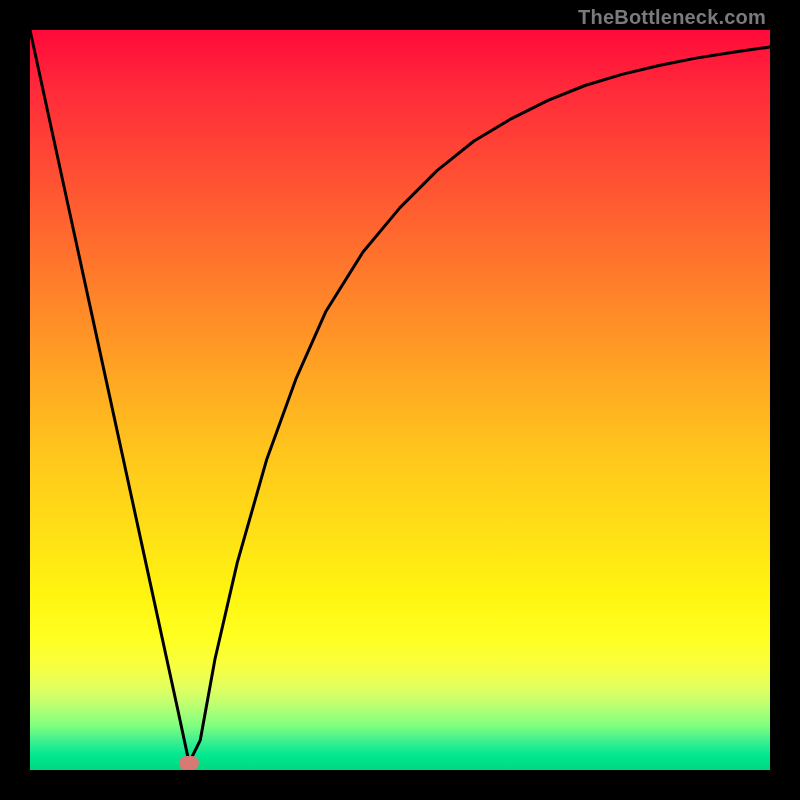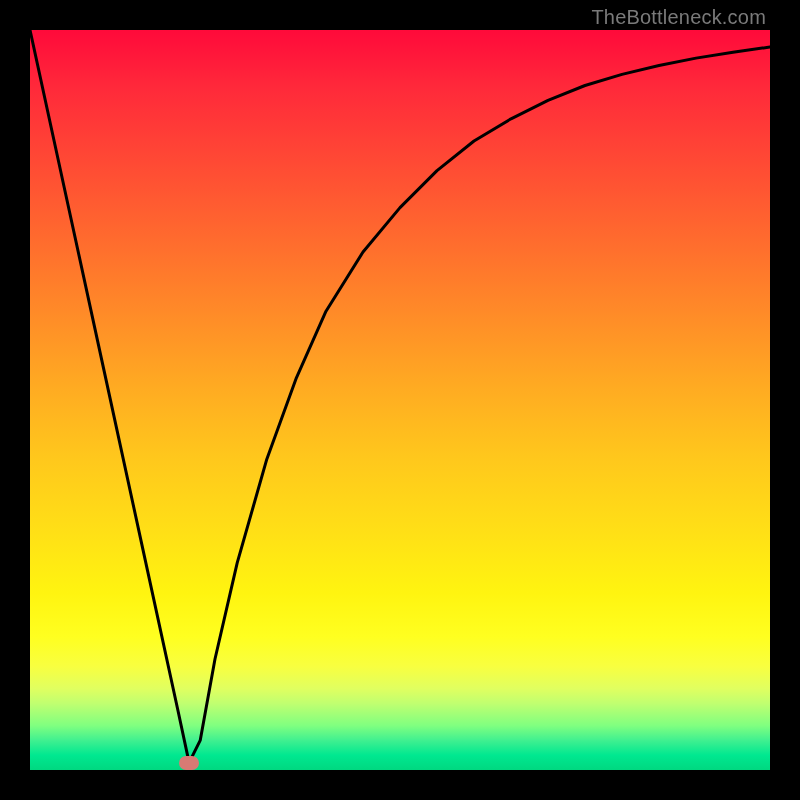--- a/index.html
+++ b/index.html
@@ -36,20 +36,21 @@
       #00d880 100%);
   }
   .attribution {
     position: absolute;
     top: 6px;
     right: 34px;
     font-family: Arial, Helvetica, sans-serif;
     font-size: 20px;
     color: #7a7a7a;
     letter-spacing: 0.2px;
+    font-weight: bold;
   }
   .curve-svg {
     position: absolute;
     left: 0;
     top: 0;
     width: 740px;
     height: 740px;
   }
   .marker {
     position: absolute;

